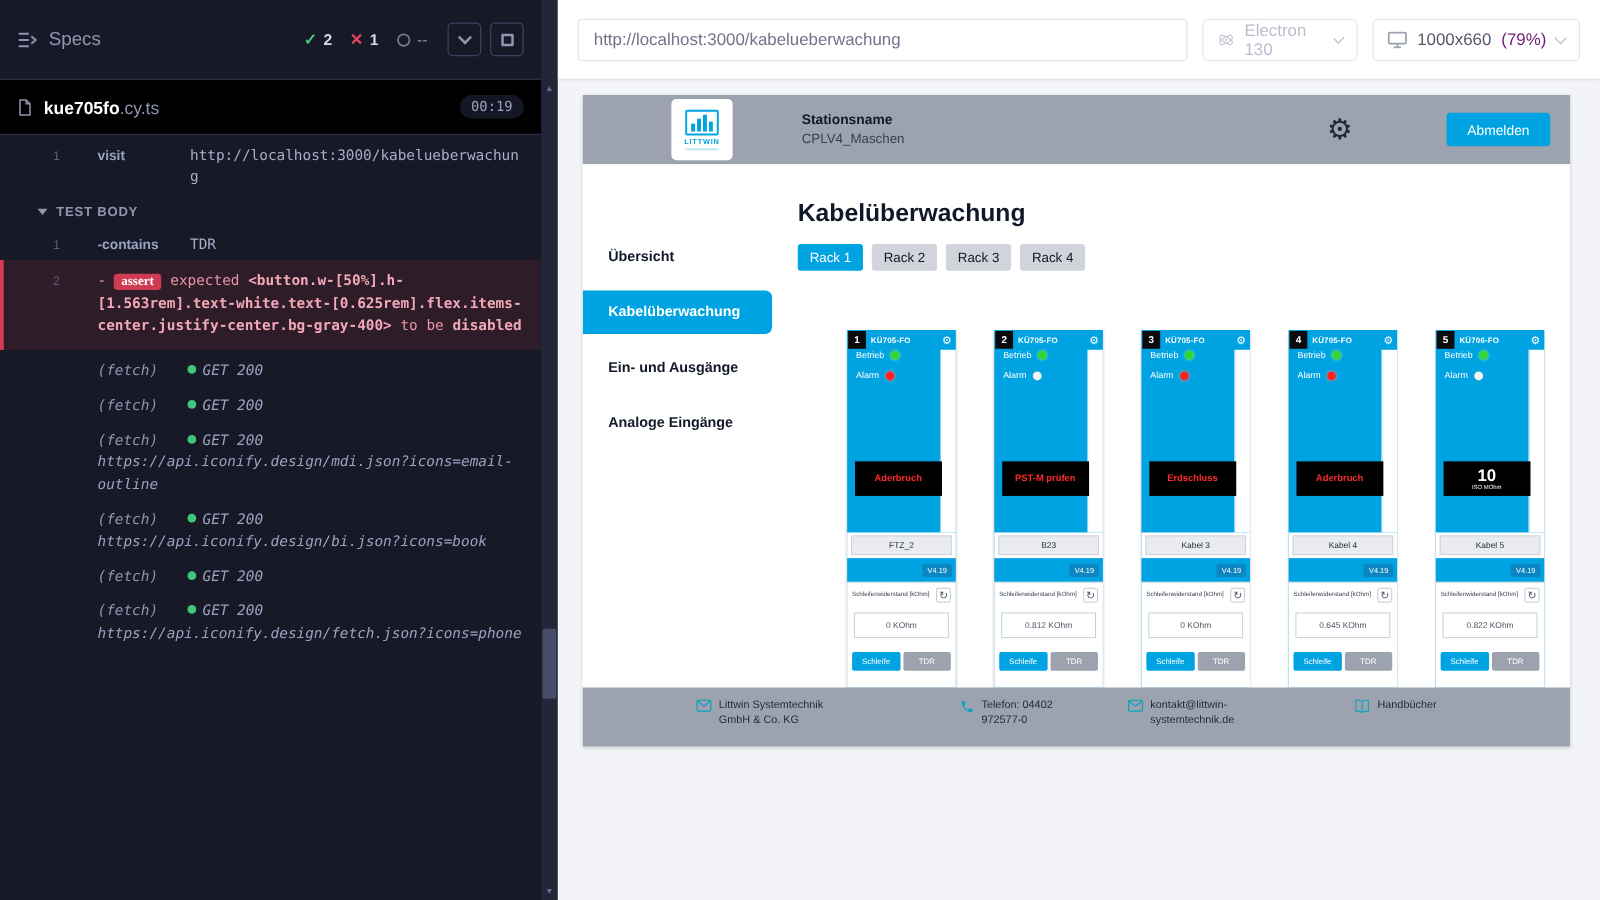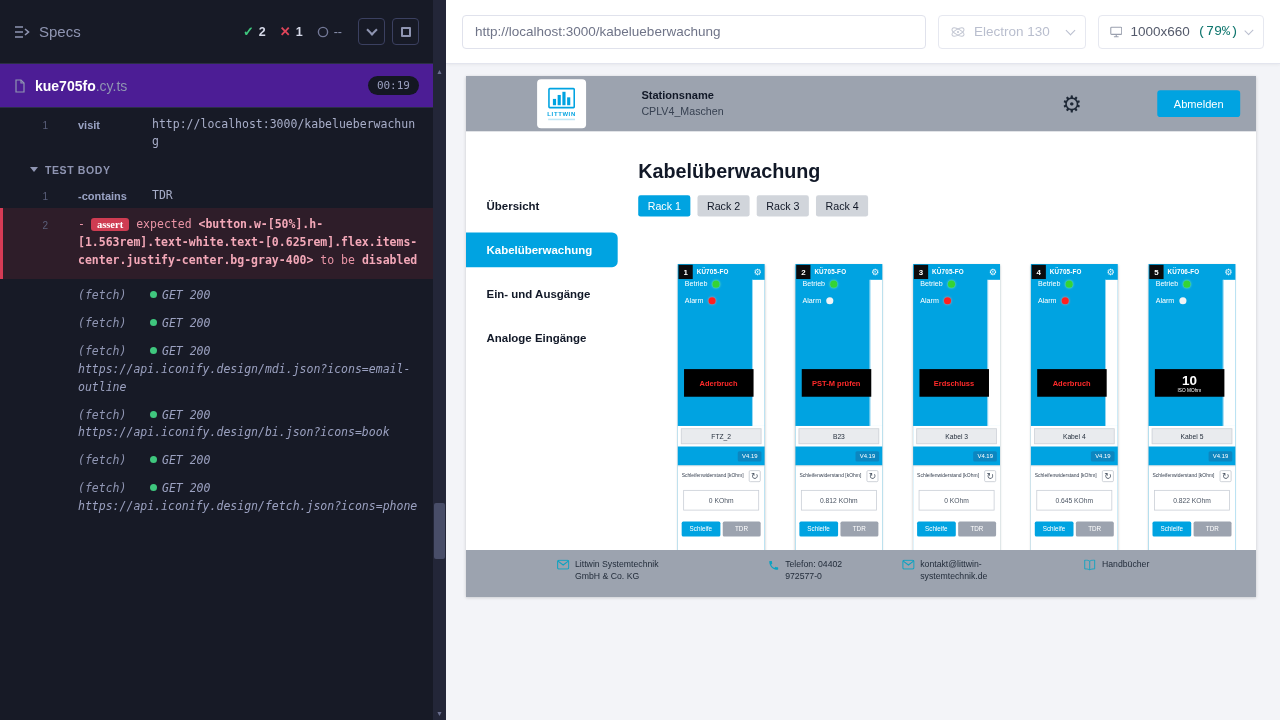--- a/index.html
+++ b/index.html
@@ -14,21 +14,21 @@
   .stats { display:flex; align-items:center; gap:14px; margin-left:auto; font-size:12.5px; font-weight:bold; color:#d6d9e8; }
   .stat { display:flex; align-items:center; gap:5px; }
   .stat .ck { color:#3fc77e; font-size:13px; }
   .stat .fx { color:#e0455a; font-size:13px; }
   .stat .pending-num { color:#8f95b2; font-weight:normal; }
   .hdr-btns { display:flex; gap:7px; margin-left:16px; }
   .sq-btn { width:27px; height:27px; border:1px solid #3b4060; border-radius:4px; background:transparent; display:flex; align-items:center; justify-content:center; cursor:pointer; }
   .chev { width:8px; height:8px; border-right:2px solid #8f95b2; border-bottom:2px solid #8f95b2; transform:rotate(45deg); margin-top:-4px; }
   .stop-ico { width:10px; height:10px; border:2px solid #8f95b2; border-radius:1px; }
 
-  .spec-bar { height:44px; flex:0 0 44px; background:#4c1d95; display:flex; align-items:center; padding:0 14px; gap:9px; border-bottom:1px solid #2b2f45; }
+  .spec-bar { height:44px; flex:0 0 44px; background:#000000; display:flex; align-items:center; padding:0 14px; gap:9px; border-bottom:1px solid #2b2f45; }
   .spec-name { font-size:14px; font-weight:bold; color:#ffffff; }
   .spec-ext { font-size:14px; color:#8f95b2; font-weight:normal; }
   .timer { margin-left:auto; background:#141723; border-radius:10px; padding:3px 9px; font-size:11px; color:#9aa0bf; font-family:"DejaVu Sans Mono", monospace; }
 
   .cmd-log { flex:1 1 auto; overflow:hidden; padding-top:4px; font-size:11.5px; }
   .cmd { display:flex; padding:4px 12px 4px 0; line-height:1.5; cursor:pointer; }
   .cmd-num { width:48px; flex:0 0 48px; text-align:right; color:#5a5f7a; font-size:10px; padding-top:2px; }
   .cmd-method { width:74px; flex:0 0 74px; margin-left:30px; color:#9aa3c4; font-weight:bold; font-size:11px; padding-top:1px; }
   .cmd-msg { flex:1; font-family:"DejaVu Sans Mono", monospace; color:#a8aec9; overflow-wrap:anywhere; }
 
@@ -55,23 +55,23 @@
   .rep-scrollbar { width:13px; flex:0 0 13px; background:#232638; position:relative; }
   .sb-up { position:absolute; top:68px; left:0; width:13px; text-align:center; color:#6a6f8e; font-size:7px; cursor:pointer; }
   .sb-down { position:absolute; bottom:3px; left:0; width:13px; text-align:center; color:#6a6f8e; font-size:7px; cursor:pointer; }
   .sb-thumb { position:absolute; top:503px; left:1px; width:11px; height:56px; background:#484d68; border-radius:2px; cursor:pointer; }
 
   
   .right { flex:1; display:flex; flex-direction:column; background:#f3f4f8; overflow:hidden; }
   .toolbar { height:64px; flex:0 0 64px; background:#fff; border-bottom:1px solid #e3e5ee; box-shadow:0 1px 3px rgba(0,0,0,0.05); display:flex; align-items:center; padding:0 16px; gap:12px; }
   .url-bar { flex:1; height:34px; border:1px solid #e0e2ec; border-radius:4px; padding:0 12px; color:#6f7488; font-size:13.5px; background:#fff; outline:none; font-family:"Liberation Sans", sans-serif; }
   .select-ctl { height:34px; border:1px solid #e6e8f0; border-radius:4px; display:flex; align-items:center; gap:8px; padding:0 11px; background:#fff; cursor:pointer; }
-  .browser-select { width:148px; color:#b9bece; font-size:13.5px; }
+  .browser-select { width:124px; color:#b9bece; font-size:13.5px; }
   .viewport-select { width:166px; color:#545a6b; font-size:13.5px; }
-  .dim-zoom { color:#0f766e;font-family:Liberation Mono, monospace; }
+  .dim-zoom { color:#701a75; }
   .chev-sm { width:7px; height:7px; border-right:1.6px solid #b9bece; border-bottom:1.6px solid #b9bece; transform:rotate(45deg); margin-left:auto; margin-top:-3px; }
 
   .stage { flex:1; position:relative; }
   .aut { position:absolute; left:20px; top:12px; width:1000px; height:660px; transform:scale(0.79); transform-origin:top left; background:#fff; box-shadow:0 1px 4px rgba(0,0,0,0.18); display:flex; flex-direction:column; overflow:hidden; }
 
   
   .app-header { height:70px; flex:0 0 70px; background:#9ca3af; display:flex; align-items:center; padding:0 20px; }
   .logo { width:62px; height:62px; background:#fff; border-radius:5px; margin-left:70px; display:flex; flex-direction:column; align-items:center; justify-content:center; gap:2px; }
   .logo-icon { width:34px; height:26px; border:2px solid #00a3e1; border-radius:2px; display:flex; align-items:flex-end; justify-content:center; gap:2px; padding:2px 3px; }
   .logo-icon i { display:block; background:#00a3e1; width:4px; }

